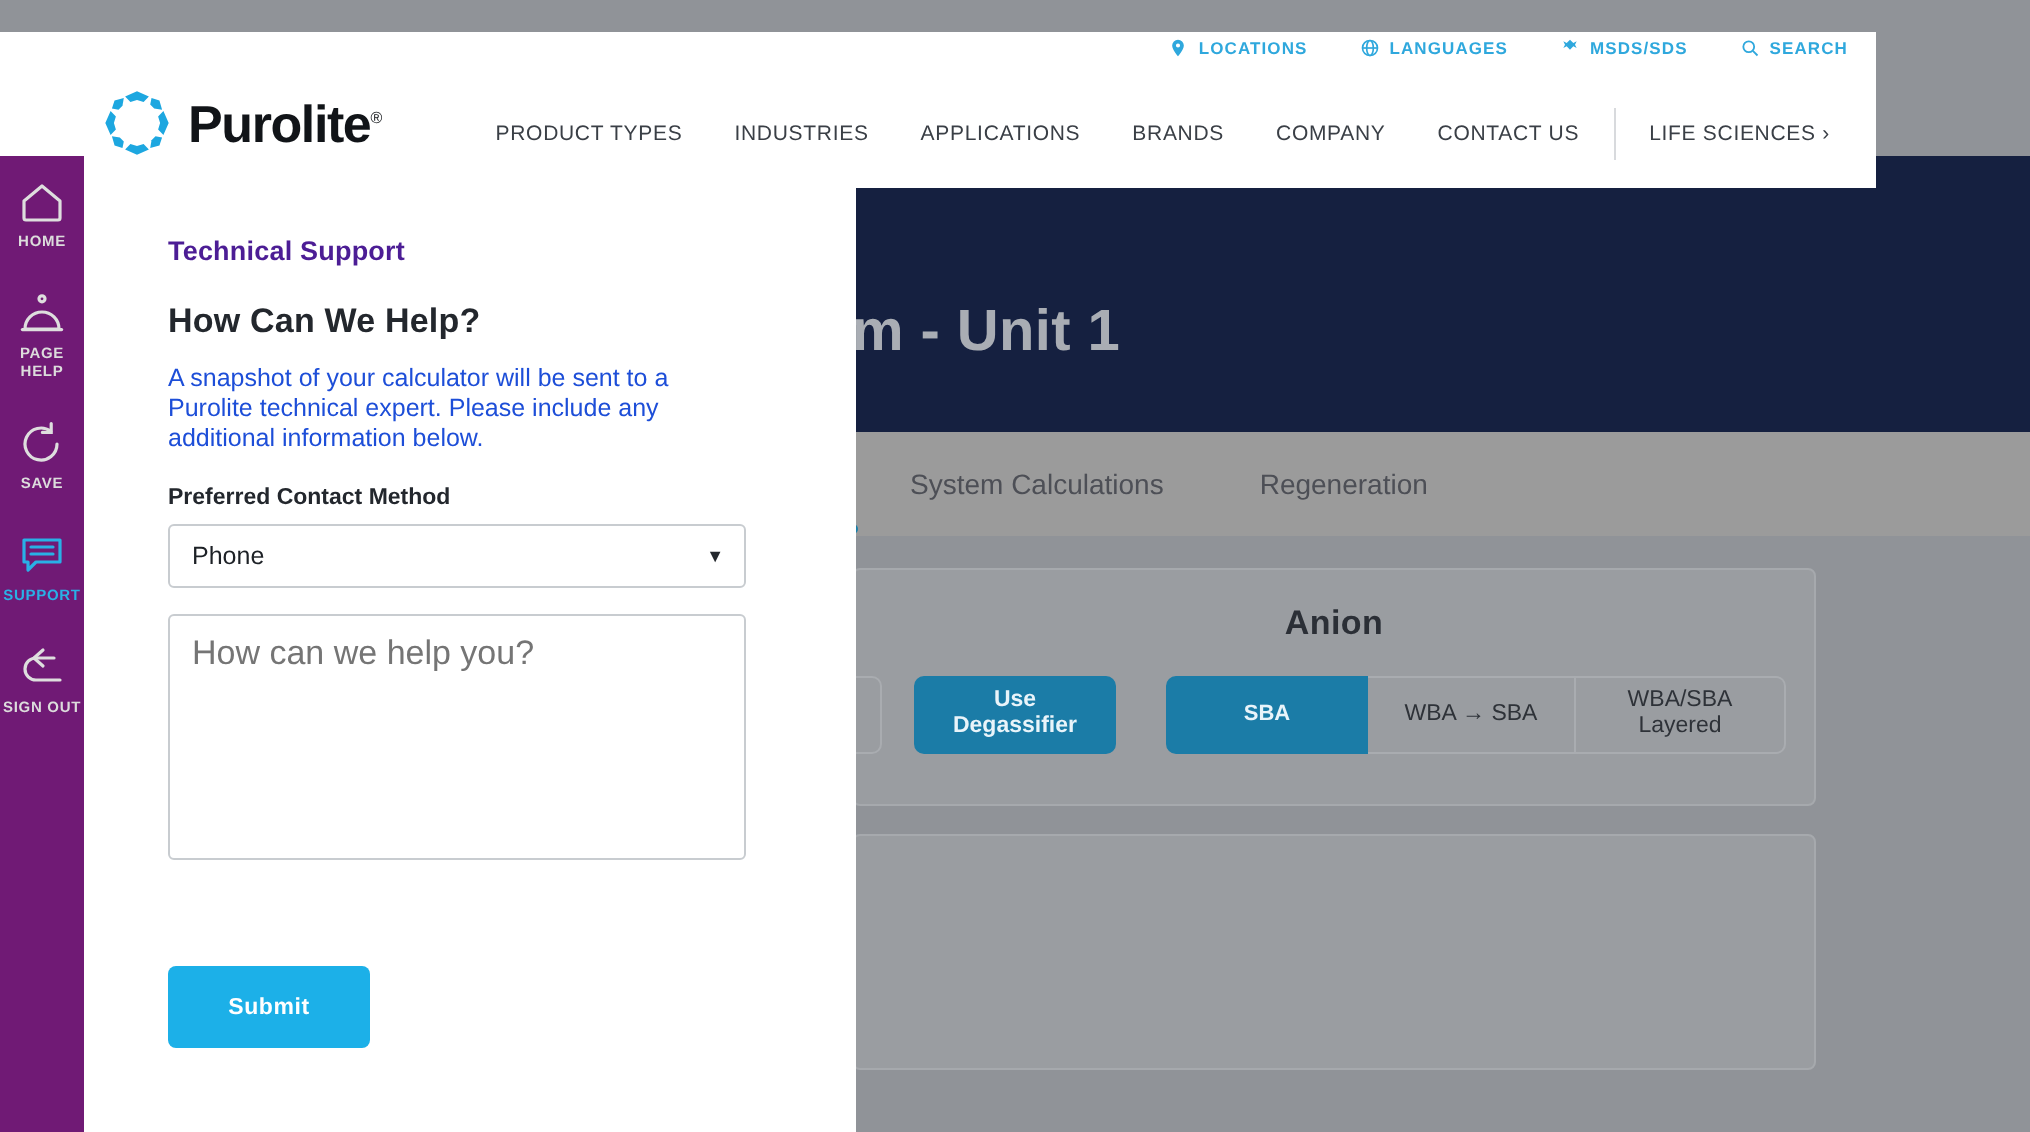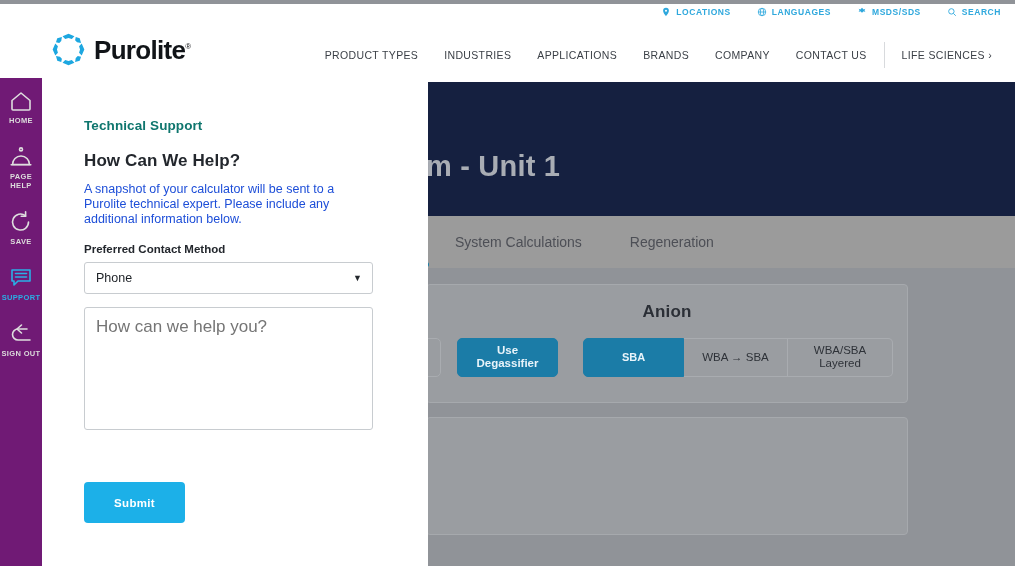--- a/index.html
+++ b/index.html
@@ -9,21 +9,21 @@
     overflow: hidden;
     font-family: "Liberation Sans", sans-serif;
     background: #909398;
   }
   #root { position: relative; width: 1015px; height: 566px; overflow: hidden; }
 
   
   .bg-layer { position: absolute; inset: 0; background: #909398; }
 
   .site-header {
-    position: absolute; left: 0; top: 4px; width: 1015px; height: 78px;
+    position: absolute; left: 0; top: 16px; width: 938px; height: 78px;
     background: #ffffff; z-index: 3;
   }
   .utility-bar {
     position: absolute; right: 14px; top: 3px;
     display: flex; align-items: center; gap: 26px;
   }
   .util-item {
     display: flex; align-items: center; gap: 5px;
     color: #2fa8dd; font-size: 8.5px; font-weight: bold;
     letter-spacing: .55px; cursor: pointer; white-space: nowrap;
@@ -134,21 +134,21 @@
     line-height: 9px;
   }
   .rail-item.active, .rail-item.active .rail-label { color: #29b0e6; }
 
   
   .support-panel {
     position: absolute; left: 42px; top: 78px; width: 386px; height: 488px;
     background: #ffffff; z-index: 6; padding: 40px 0 0 42px;
   }
   .panel-eyebrow {
-    color: #0f766e; font-size: 13.5px; font-weight: bold; letter-spacing: .1px;
+    color: #4c1d95; font-size: 13.5px; font-weight: bold; letter-spacing: .1px;
     margin: 0 0 18px 0;
   }
   .panel-heading {
     color: #23272d; font-size: 17px; font-weight: bold; margin: 0 0 11px 0;
     letter-spacing: .1px;
   }
   .panel-desc {
     color: #1d4ed8; font-size: 12.5px; line-height: 15px; width: 262px;
     margin: 0 0 16px 0;
   }

